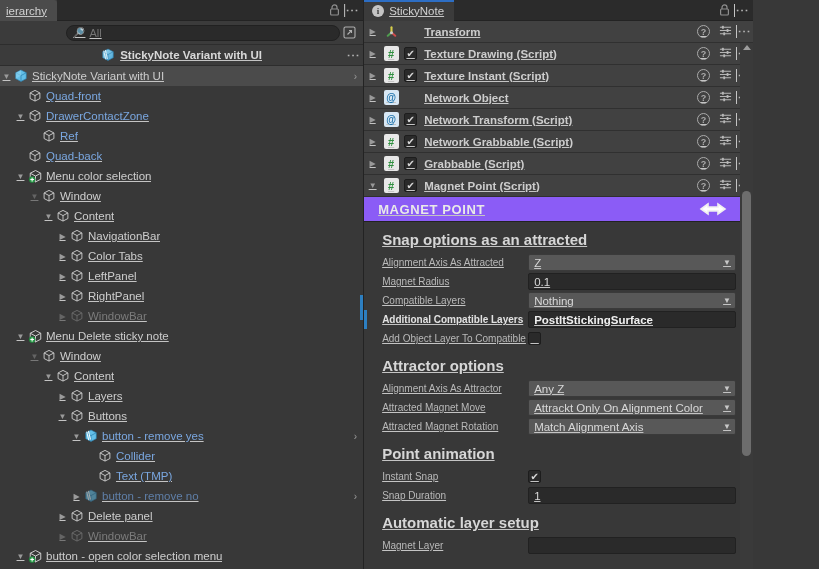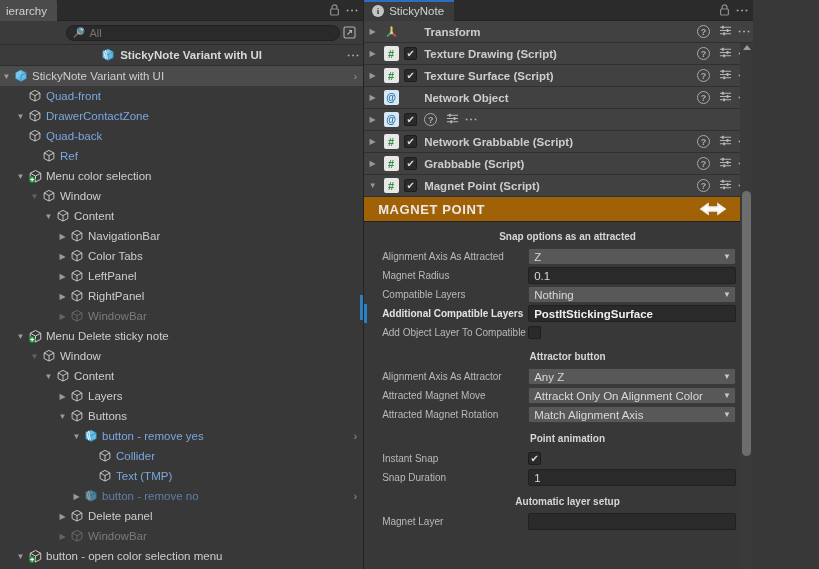--- a/index.html
+++ b/index.html
@@ -4,21 +4,21 @@
 <style>
   * { box-sizing: border-box; margin: 0; padding: 0; }
   html, body {
     width: 819px; height: 569px;
     background: #383838;
     font-family: "Liberation Sans", sans-serif;
     font-size: 11.5px;
     color: #c4c4c4;
     overflow: hidden;
   }
-  .app { display: flex; width: 753px; height: 569px; }
+  .app { display: flex; width: 753px; height: 569px; text-decoration: underline; }
 
   
   .hierarchy {
     width: 396px; height: 569px;
     background: #383838;
     display: flex; flex-direction: column;
     position: relative;
     border-right: 1px solid #232323;
   }
   .tabbar {
@@ -149,37 +149,36 @@
   .comp-name { flex: 1; color: #cdcdcd; font-weight: bold; font-size: 11.5px; white-space: nowrap; }
   .comp-tools { display: flex; align-items: center; gap: 9px; }
   .q-icon {
     width: 13px; height: 13px; border-radius: 50%;
     border: 1.4px solid #aaa; color: #aaa;
     font-size: 9px; font-weight: bold;
     display: flex; align-items: center; justify-content: center;
   }
 
   .magnet-banner {
-    height: 25px; background: #a16207;
+    height: 25px; background: #8b5cf6;
     display: flex; align-items: center; justify-content: space-between;
     padding: 0 18px 0 14px;
     border-bottom: 1px solid #222;
     text-align: center;
   }
   .magnet-banner .mb-title {
     color: #e9e9e9; font-weight: bold; font-size: 13px;
     letter-spacing: .6px; font-family: "Liberation Sans", sans-serif;
   }
   .mb-icon { width: 44px; height: 25px; display:flex; align-items:center; justify-content:center; }
 
   .props { padding: 0; position: relative; }
   .sec-title {
-    color: #d6d6d6; font-weight: bold; font-size: 10px;
+    color: #d6d6d6; font-weight: bold; font-size: 15px;
     padding: 9px 0 5px 18px;
-    text-align: center;
   }
   .prop {
     height: 19px; display: flex; align-items: center;
     padding-left: 18px; position: relative;
   }
   .prop .plabel {
     width: 146px; flex: 0 0 146px;
     color: #b9b9b9; white-space: nowrap; overflow: hidden;
     font-size: 10px;
   }
@@ -324,42 +323,42 @@
           <span class="row-icon">
             <svg class="cube" width="14" height="14" viewBox="0 0 16 16">
               <path d="M8 1.6 L13.6 4.5 L13.6 10.9 L8 13.8 L2.4 10.9 L2.4 4.5 Z" fill="none" stroke="#cfcfcf" stroke-width="1.05"></path>
               <path d="M2.4 4.5 L8 7.5 L13.6 4.5" fill="none" stroke="#cfcfcf" stroke-width="1.05"></path>
               <path d="M8 7.5 L8 13.8" fill="none" stroke="#cfcfcf" stroke-width="1.05"></path>
             </svg>
           </span>
           <span class="row-label lbl-blue">DrawerContactZone</span>
         </div>
         <div class="row">
+          <span style="width:28px;flex:0 0 28px"></span>
+          <span class="arrow empty" style=""></span>
+          <span class="row-icon">
+            <svg class="cube" width="14" height="14" viewBox="0 0 16 16">
+              <path d="M8 1.6 L13.6 4.5 L13.6 10.9 L8 13.8 L2.4 10.9 L2.4 4.5 Z" fill="none" stroke="#cfcfcf" stroke-width="1.05"></path>
+              <path d="M2.4 4.5 L8 7.5 L13.6 4.5" fill="none" stroke="#cfcfcf" stroke-width="1.05"></path>
+              <path d="M8 7.5 L8 13.8" fill="none" stroke="#cfcfcf" stroke-width="1.05"></path>
+            </svg>
+          </span>
+          <span class="row-label lbl-blue">Ref</span>
+        </div>
+        <div class="row">
           <span style="width:14px;flex:0 0 14px"></span>
           <span class="arrow empty" style=""></span>
           <span class="row-icon">
             <svg class="cube" width="14" height="14" viewBox="0 0 16 16">
               <path d="M8 1.6 L13.6 4.5 L13.6 10.9 L8 13.8 L2.4 10.9 L2.4 4.5 Z" fill="none" stroke="#cfcfcf" stroke-width="1.05"></path>
               <path d="M2.4 4.5 L8 7.5 L13.6 4.5" fill="none" stroke="#cfcfcf" stroke-width="1.05"></path>
               <path d="M8 7.5 L8 13.8" fill="none" stroke="#cfcfcf" stroke-width="1.05"></path>
             </svg>
           </span>
           <span class="row-label lbl-blue">Quad-back</span>
-        </div>
-        <div class="row">
-          <span style="width:28px;flex:0 0 28px"></span>
-          <span class="arrow empty" style=""></span>
-          <span class="row-icon">
-            <svg class="cube" width="14" height="14" viewBox="0 0 16 16">
-              <path d="M8 1.6 L13.6 4.5 L13.6 10.9 L8 13.8 L2.4 10.9 L2.4 4.5 Z" fill="none" stroke="#cfcfcf" stroke-width="1.05"></path>
-              <path d="M2.4 4.5 L8 7.5 L13.6 4.5" fill="none" stroke="#cfcfcf" stroke-width="1.05"></path>
-              <path d="M8 7.5 L8 13.8" fill="none" stroke="#cfcfcf" stroke-width="1.05"></path>
-            </svg>
-          </span>
-          <span class="row-label lbl-blue">Ref</span>
         </div>
         <div class="row">
           <span style="width:14px;flex:0 0 14px"></span>
           <span class="arrow" style="">▼</span>
           <span class="row-icon">
             <svg class="cube" width="15" height="15" viewBox="0 0 16 16">
               <path d="M8 1.6 L13.6 4.5 L13.6 10.9 L8 13.8 L2.4 10.9 L2.4 4.5 Z" fill="none" stroke="#cfcfcf" stroke-width="1.05"></path>
               <path d="M2.4 4.5 L8 7.5 L13.6 4.5" fill="none" stroke="#cfcfcf" stroke-width="1.05"></path>
               <path d="M8 7.5 L8 13.8" fill="none" stroke="#cfcfcf" stroke-width="1.05"></path>
               <circle cx="4.4" cy="11.3" r="3.3" fill="#2e9e4d" stroke="#1d6e35" stroke-width=".6"></circle>
@@ -682,21 +681,21 @@
                 </svg></span>
               <span class="kebab">⋮</span>
             </span>
           </div>
           <div class="comp-row">
             <span class="comp-arrow">▶</span>
             <span class="comp-icon">
               <span class="badge-cs">#</span>
             </span>
             <span class="cbox">✔</span>
-            <span class="comp-name">Texture Surface (Script)</span>
+            <span class="comp-name">Texture Instant (Script)</span>
             <span class="comp-tools">
               <span class="q-icon">?</span>
               <span><svg width="13" height="13" viewBox="0 0 14 14">
                   <g stroke="#b6b6b6" stroke-width="1.2">
                     <path d="M1 3.5h12M1 7h12M1 10.5h12"></path>
                   </g>
                   <g fill="#b6b6b6">
                     <rect x="3.2" y="1.8" width="2" height="3.4" rx=".6"></rect>
                     <rect x="8.2" y="5.3" width="2" height="3.4" rx=".6"></rect>
                     <rect x="4.6" y="8.8" width="2" height="3.4" rx=".6"></rect>
@@ -726,20 +725,21 @@
                 </svg></span>
               <span class="kebab">⋮</span>
             </span>
           </div>
           <div class="comp-row">
             <span class="comp-arrow">▶</span>
             <span class="comp-icon">
               <span class="badge-net">@</span>
             </span>
             <span class="cbox">✔</span>
+            <span class="comp-name">Network Transform (Script)</span>
             <span class="comp-tools">
               <span class="q-icon">?</span>
               <span><svg width="13" height="13" viewBox="0 0 14 14">
                   <g stroke="#b6b6b6" stroke-width="1.2">
                     <path d="M1 3.5h12M1 7h12M1 10.5h12"></path>
                   </g>
                   <g fill="#b6b6b6">
                     <rect x="3.2" y="1.8" width="2" height="3.4" rx=".6"></rect>
                     <rect x="8.2" y="5.3" width="2" height="3.4" rx=".6"></rect>
                     <rect x="4.6" y="8.8" width="2" height="3.4" rx=".6"></rect>
@@ -863,21 +863,21 @@
                 <span>PostItStickingSurface</span>
               </div>
             </span>
           </div>
           <div class="prop">
             <span class="plabel">Add Object Layer To Compatible</span>
             <span class="pfield">
               <div class="pcheck nocheck">✔</div>
             </span>
           </div>
-          <div class="sec-title">Attractor button</div>
+          <div class="sec-title">Attractor options</div>
           <div class="prop">
             <span class="plabel">Alignment Axis As Attractor</span>
             <span class="pfield">
               <div class="dropdown">
                 <span>Any Z</span>
                 <span class="dcaret">▼</span>
               </div>
             </span>
           </div>
           <div class="prop">

